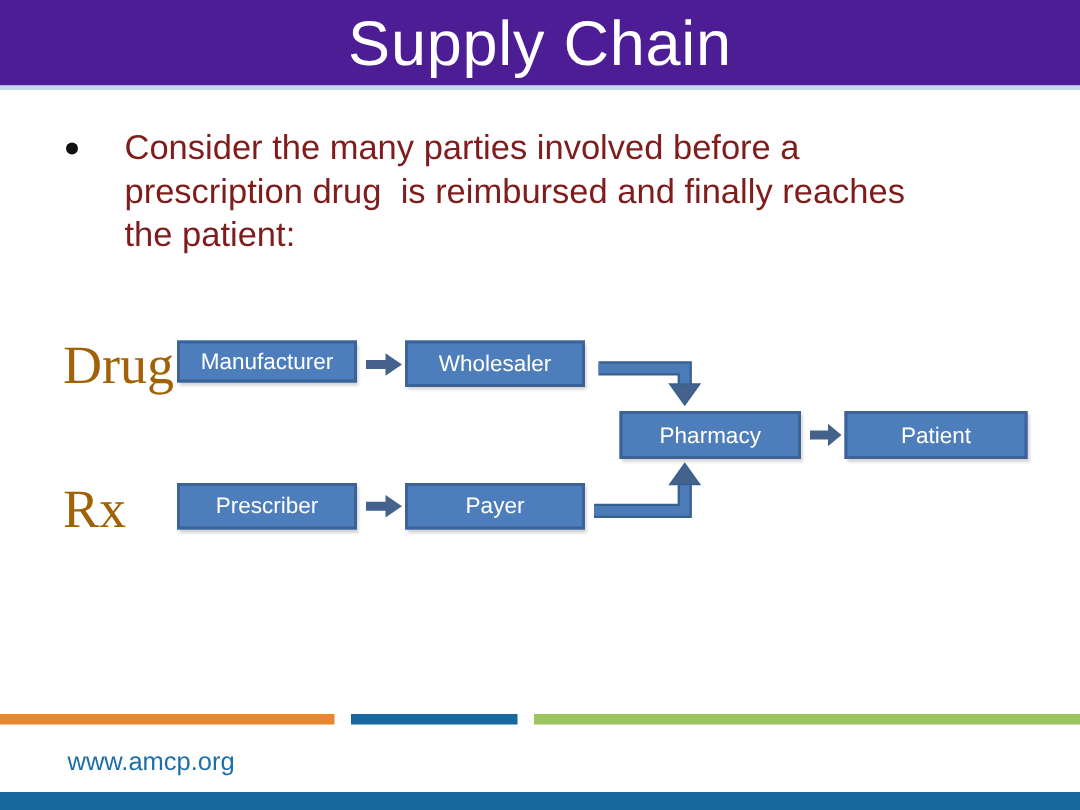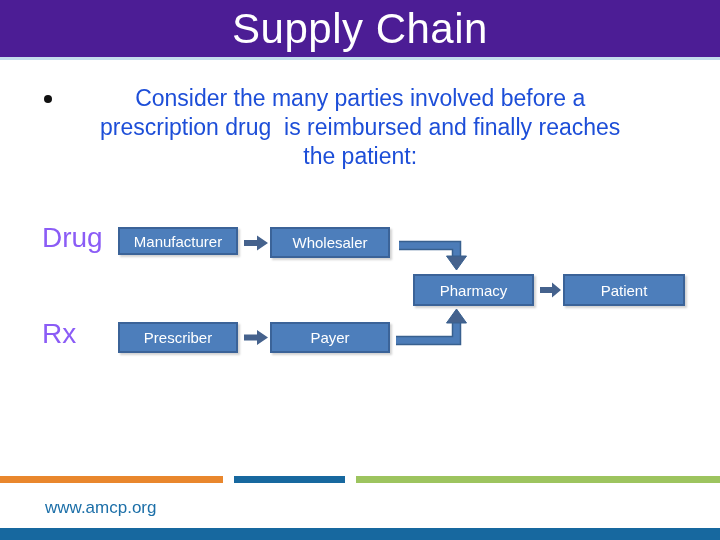--- a/index.html
+++ b/index.html
@@ -18,26 +18,25 @@
   .title-underline{
     position:absolute;left:0;top:57px;width:720px;height:3px;background:#C2DCEC;
   }
   
   .bullet-row{position:absolute;left:44px;top:84px;width:630px;display:flex;}
   .bullet-dot{
     width:8px;height:8px;border-radius:50%;background:#111111;
     margin-top:11px;flex:0 0 8px;
   }
   .bullet-text{
-    margin:0 0 0 48px;font-size:23px;line-height:29px;color:#1d4ed8;
+    margin:0 0 0 31px;font-size:23px;line-height:29px;color:#7f1d1d;
     white-space:pre-wrap;
-    text-align:center;
   }
   
-  .flow-label{position:absolute;font-size:28px;color:#8b5cf6;}
+  .flow-label{position:absolute;font-size:36px;color:#a16207;font-family:Liberation Serif, serif;}
   .label-drug{left:42px;top:222px;}
   .label-rx{left:42px;top:318px;}
   
   .flow-box{
     position:absolute;background:#4D7EBB;border:2px solid #3B6398;
     box-sizing:border-box;display:flex;align-items:center;justify-content:center;
     color:#ffffff;font-size:15px;box-shadow:1.5px 2px 2px rgba(0,0,0,0.18);
   }
   .box-manufacturer{left:118px;top:227px;width:120px;height:28px;}
   .box-wholesaler{left:270px;top:227px;width:120px;height:31px;}

